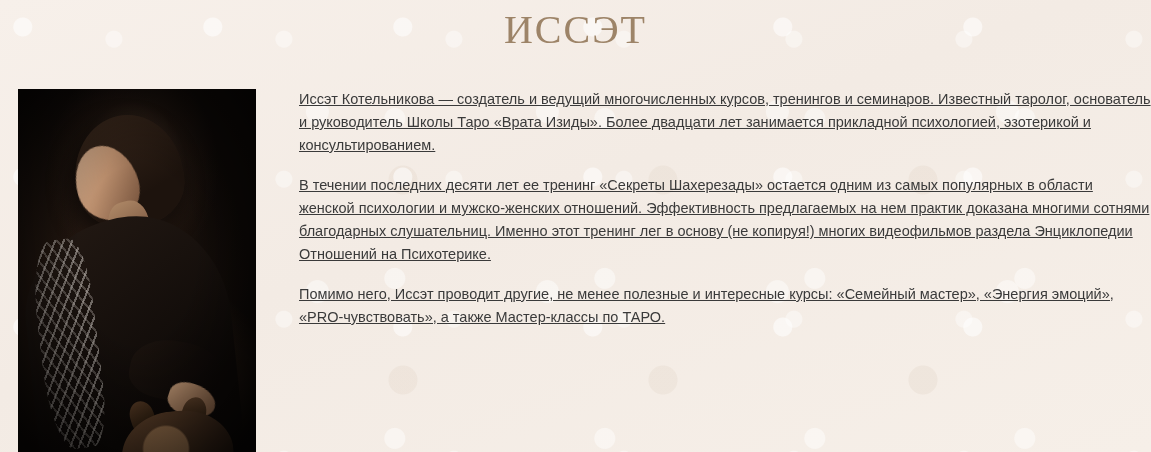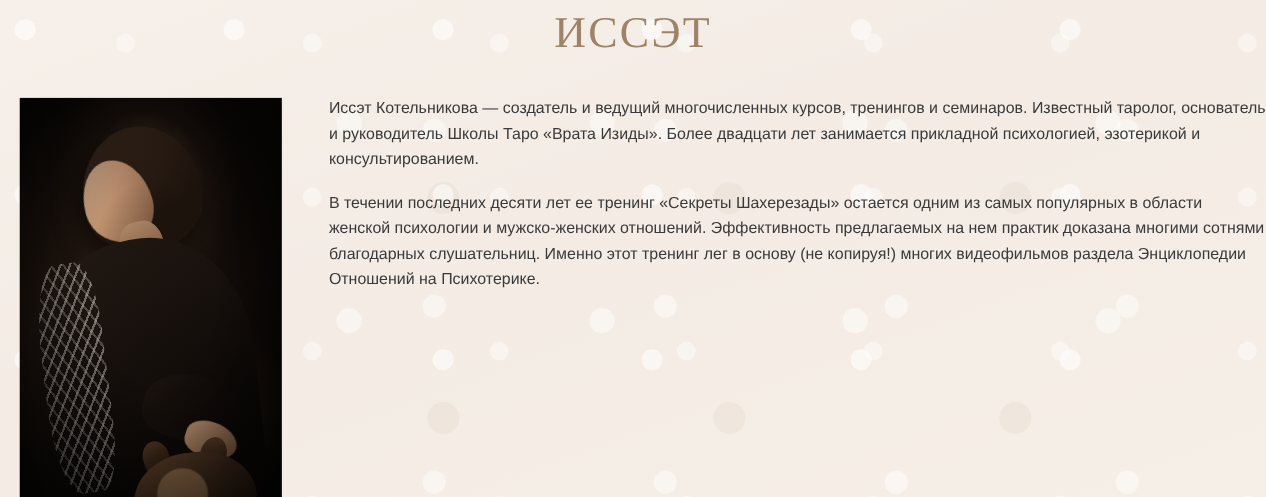--- a/index.html
+++ b/index.html
@@ -185,20 +185,21 @@
     position: absolute;
     left: 299px;
     top: 88px;
     width: 852px;
   }
   .article p {
     margin: 0 0 17px 0;
     font-size: 14.5px;
     line-height: 23px;
     color: #3a3a3a;
+    text-decoration: underline;
   }
   .article p:last-child {
     margin-bottom: 0;
   }
 </style>
 </head>
 <body>
 
 <div class="paper-texture"></div>
 
@@ -218,15 +219,16 @@
       <div class="fig-dog-ear-l"></div>
       <div class="fig-dog-ear-r"></div>
       <div class="fig-dog"></div>
       <div class="vignette"></div>
     </div>
   </div>
 
   <div class="article">
     <p>Иссэт Котельникова — создатель и ведущий многочисленных курсов, тренингов и семинаров. Известный таролог, основатель и руководитель Школы Таро «Врата Изиды». Более двадцати лет занимается прикладной психологией, эзотерикой и консультированием.</p>
     <p>В течении последних десяти лет ее тренинг «Секреты Шахерезады» остается одним из самых популярных в области женской психологии и мужско-женских отношений. Эффективность предлагаемых на нем практик доказана многими сотнями благодарных слушательниц. Именно этот тренинг лег в основу (не копируя!) многих видеофильмов раздела Энциклопедии Отношений на Психотерике.</p>
+    <p>Помимо него, Иссэт проводит другие, не менее полезные и интересные курсы: «Семейный мастер», «Энергия эмоций», «PRO-чувствовать», а также Мастер-классы по ТАРО.</p>
   </div>
 
 </div>
 
 </body></html>

